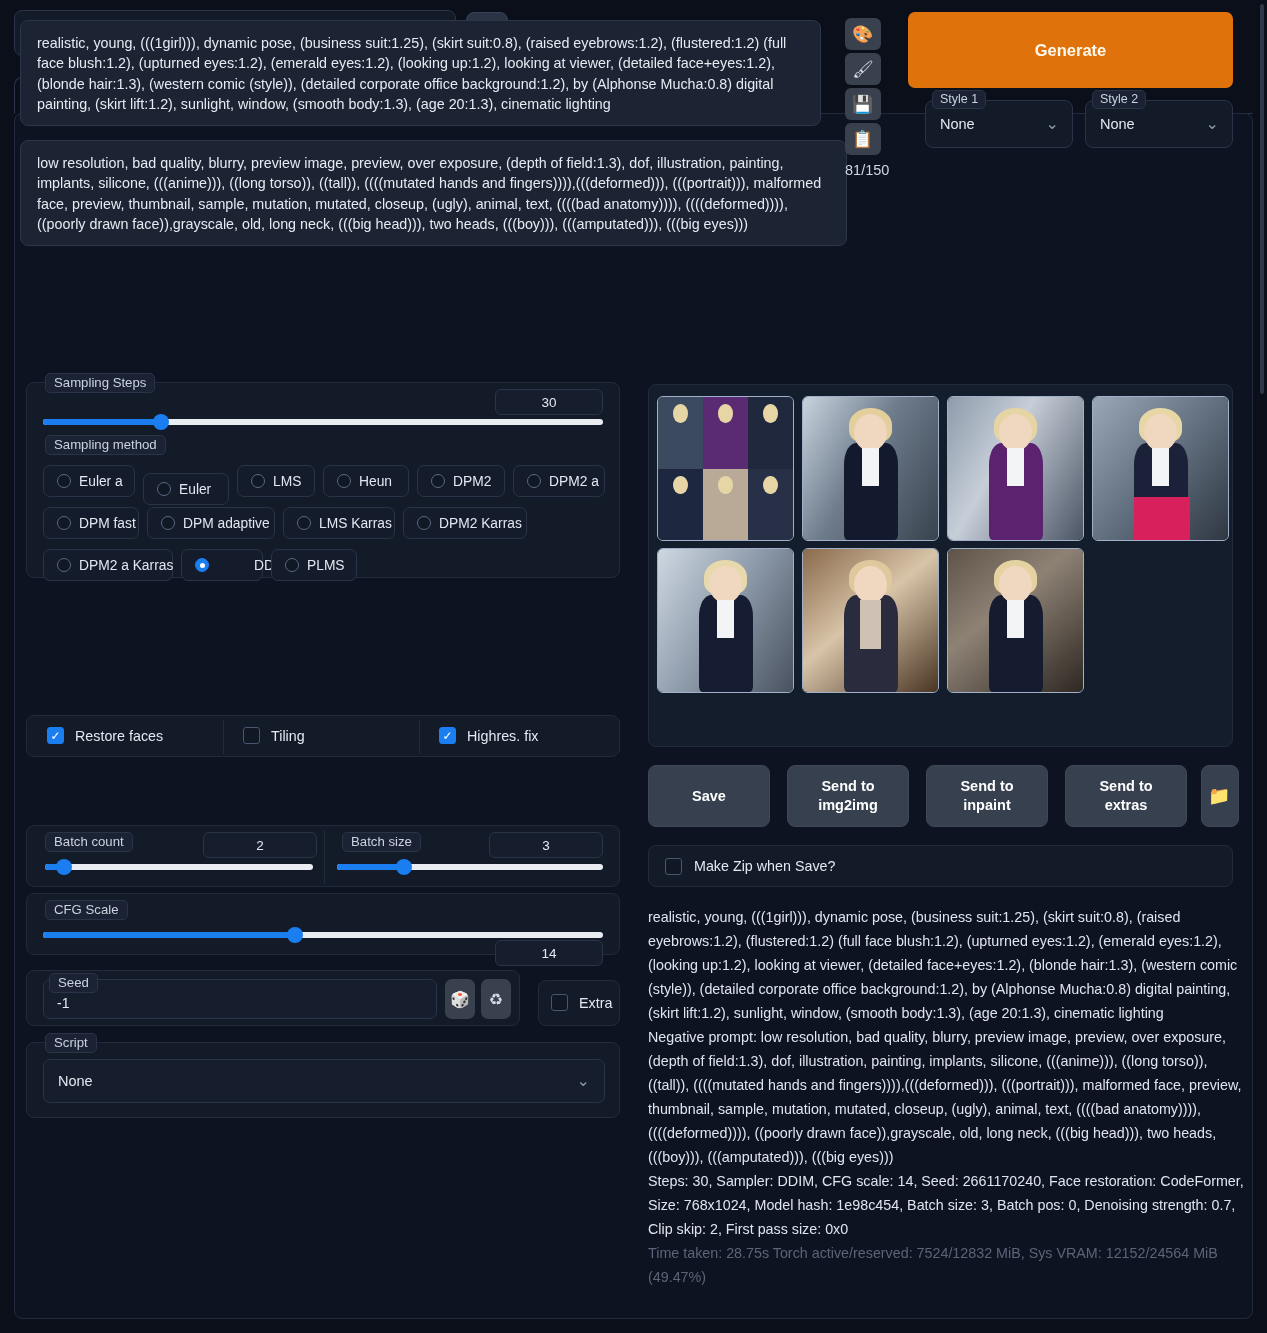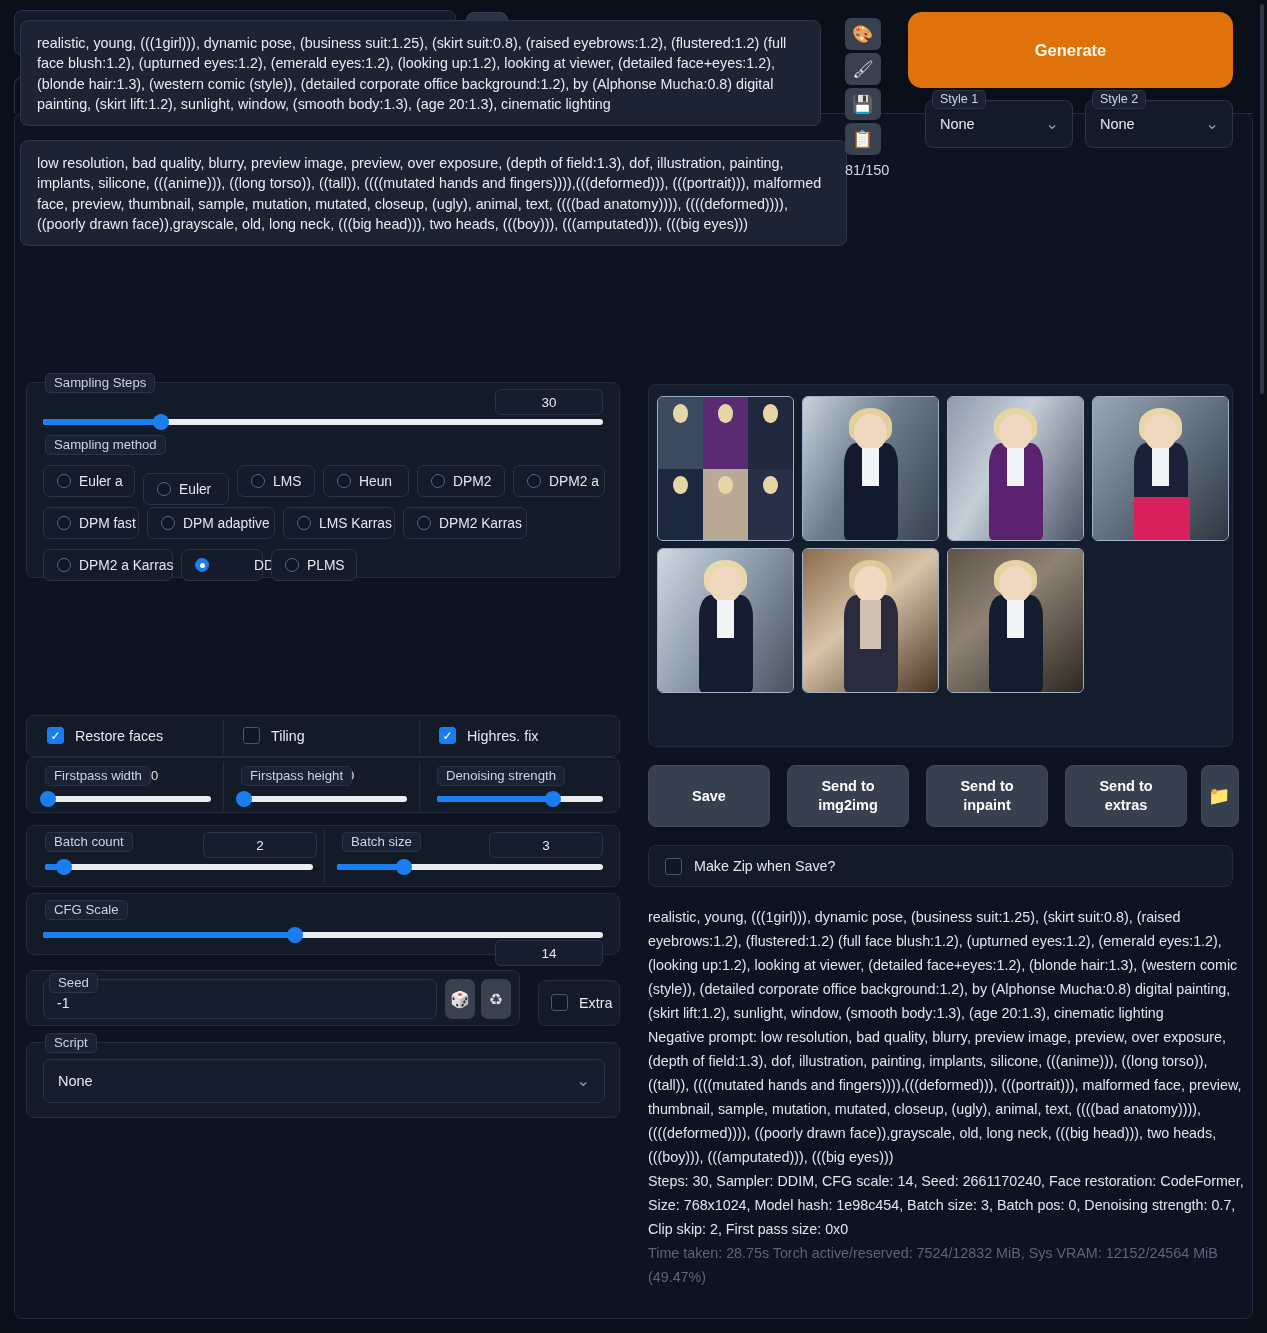--- a/index.html
+++ b/index.html
@@ -69,21 +69,21 @@
   .tool-col { position: absolute; left: 845px; top: 18px; width: 36px; }
   .tool-btn {
     width: 36px; height: 32px; background: #39414f; border-radius: 6px;
     display: flex; align-items: center; justify-content: center; font-size: 17px;
     margin-bottom: 3px;
   }
   .token-count { position: absolute; left: 845px; top: 162px; font-size: 14.5px; color: #cfd6e3; }
 
   .generate-btn {
     position: absolute; left: 908px; top: 12px; width: 325px; height: 76px;
-    background: #e0720c; border: none; border-radius: 14px;
+    background: #e0720c; border: none; border-radius: 7px;
     color: #fff8ec; font-size: 16.5px; font-weight: bold;
     display: flex; align-items: center; justify-content: center;
   }
   .style-wrap { position: absolute; height: 48px; background: #131a28; border: 1px solid #2a3348; border-radius: 8px; }
   #style1-wrap { left: 925px; top: 100px; width: 148px; }
   #style2-wrap { left: 1085px; top: 100px; width: 148px; }
   .style-legend {
     position: absolute; left: 6px; top: -11px; background: #1a2233; border: 1px solid #2a3348;
     border-radius: 5px; padding: 1px 7px 2px 7px; font-size: 12.5px; color: #cbd3e1;
   }
@@ -307,44 +307,20 @@
     <div class="chk-item" style="left:216px; top:11px;">
       <span class="cbx">✓</span>
       <span>Tiling</span>
     </div>
     <div class="chk-item" style="left:412px; top:11px;">
       <span class="cbx on">✓</span>
       <span>Highres. fix</span>
     </div>
   </div>
 
-  <div class="panel" style="left:26px; top:757px; width:594px; height:56px;">
-    <div style="position:absolute; left:196px; top:4px; width:1px; height:48px; background:#222b3d;"></div>
-    <div style="position:absolute; left:392px; top:4px; width:1px; height:48px; background:#222b3d;"></div>
-
-    <div class="group-legend" style="left:18px; top:8px;">Firstpass width</div>
-    <div style="position:absolute; left:124px; top:10px; font-size:13px; color:#dfe5ef;">0</div>
-    <div class="slider" id="fpw-slider" style="left:18px; top:38px; width:166px;">
-      <div class="fill" style="width: 2%;"></div>
-        <div class="knob" style="left: 2%;"></div>
-    </div>
-
-    <div class="group-legend" style="left:214px; top:8px;">Firstpass height</div>
-    <div style="position:absolute; left:320px; top:10px; font-size:13px; color:#dfe5ef;">0</div>
-    <div class="slider" id="fph-slider" style="left:214px; top:38px; width:166px;">
-      <div class="fill" style="width: 2%;"></div>
-        <div class="knob" style="left: 2%;"></div>
-    </div>
-
-    <div class="group-legend" style="left:410px; top:8px;">Denoising strength</div>
-    <div class="slider" id="dn-slider" style="left:410px; top:38px; width:166px;">
-      <div class="fill" style="width: 70%;"></div>
-        <div class="knob" style="left: 70%;"></div>
-    </div>
-  </div>
 
   <div class="panel" style="left:26px; top:825px; width:594px; height:62px;">
     <div style="position:absolute; left:297px; top:4px; width:1px; height:54px; background:#222b3d;"></div>
     <div class="group-legend" style="left:18px; top:6px;">Batch count</div>
     <div class="num-box" id="bc-num" style="left:176px; top:6px; width:114px;">2</div>
     <div class="slider" id="bc-slider" style="left:18px; top:38px; width:268px;">
       <div class="fill" style="width: 7%;"></div>
         <div class="knob" style="left: 7%;"></div>
     </div>
     <div class="group-legend" style="left:315px; top:6px;">Batch size</div>

